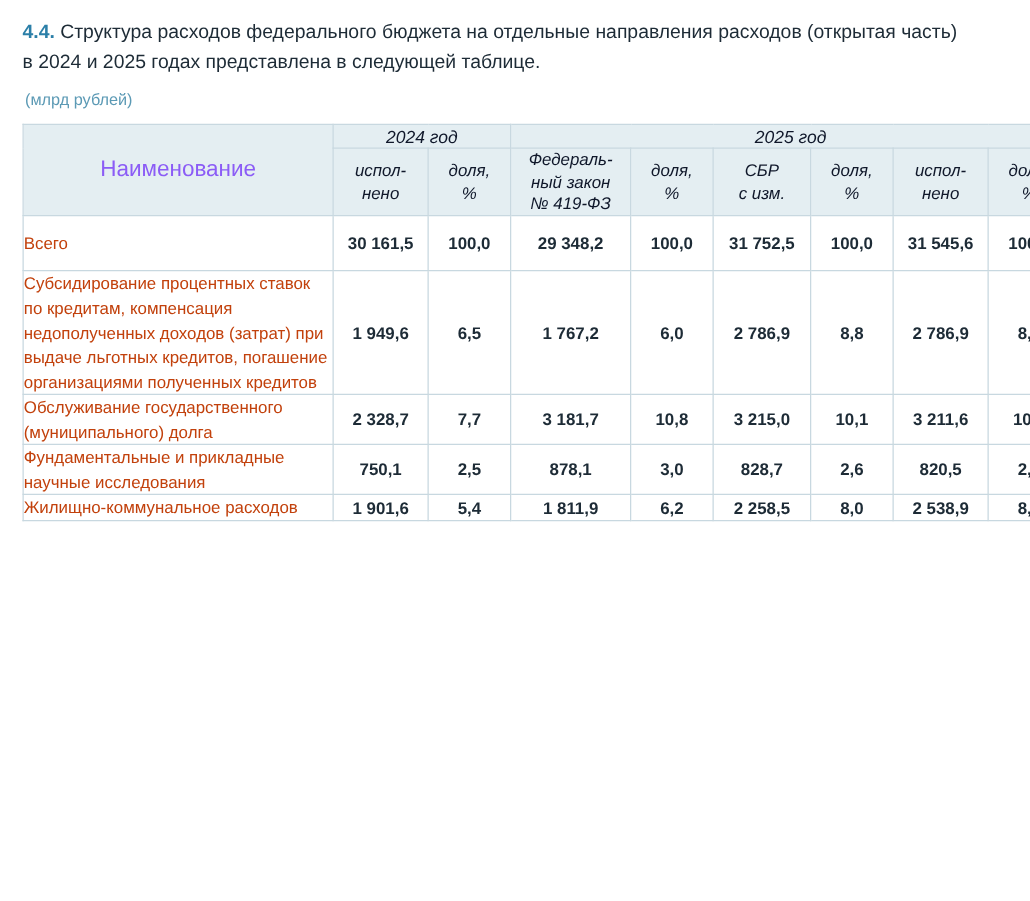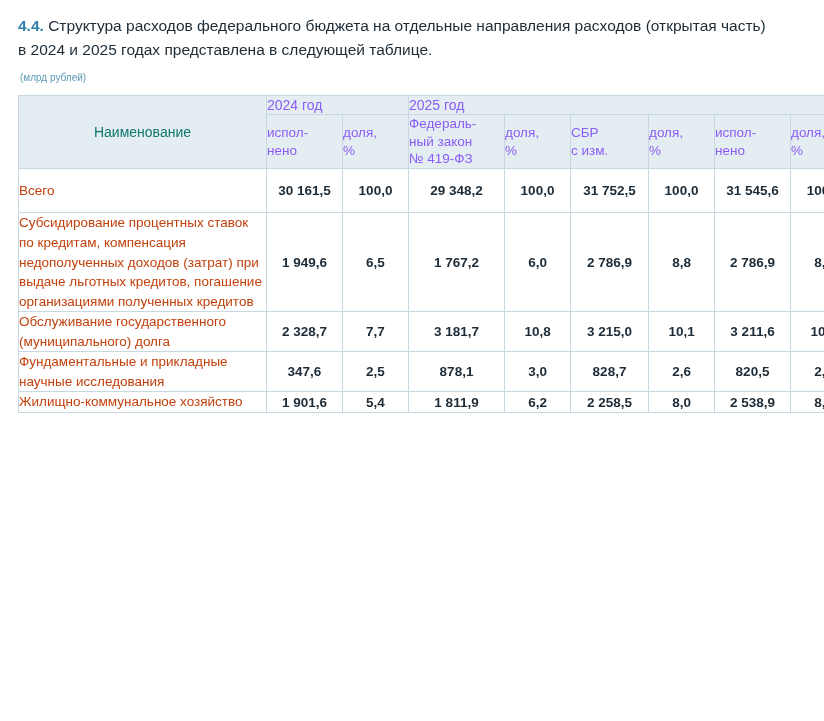--- a/index.html
+++ b/index.html
@@ -24,51 +24,52 @@
     line-height: 1.55;
     color: #1d2b36;
     margin: 0 0 4px 0;
     max-width: 790px;
   }
   .intro .num {
     color: #2b7fa8;
     font-weight: bold;
   }
   .units {
-    font-size: 10px;
+    font-size: 13px;
     color: #5c9ab5;
     margin: 10px 0 12px 2px;
   }
   table.budget {
     border-collapse: collapse;
     width: 788px;
     table-layout: fixed;
     font-size: 13.5px;
   }
   table.budget th, table.budget td {
     border: 1px solid #c8d8e0;
     padding: 0;
     vertical-align: middle;
   }
   .head-cell {
     background: #e4eef2;
-    text-align: left;
+    text-align: center;
     font-weight: normal;
-    color: #8b5cf6;
+    color: #0f172a;
     padding: 8px 4px;
     line-height: 1.3;
     font-size: 13.5px;
+    font-style: italic;
   }
   .head-name {
     background: #e4eef2;
     text-align: center;
-    color: #0f766e;
+    color: #8b5cf6;
     font-weight: normal;
     padding: 8px 10px;
-    font-size: 14px;
+    font-size: 18px;
   }
   .yr {
     font-size: 14px;
   }
   td.name {
     padding: 10px 10px 10px 12px;
     line-height: 1.45;
     color: #c2410c;
     text-align: left;
   }
@@ -184,31 +185,31 @@
         <td class="num">7,7</td>
         <td class="num">3 181,7</td>
         <td class="num">10,8</td>
         <td class="num">3 215,0</td>
         <td class="num">10,1</td>
         <td class="num">3 211,6</td>
         <td class="num">10,2</td>
       </tr>
       <tr>
         <td class="name">Фундаментальные и прикладные научные исследования</td>
-        <td class="num">347,6</td>
+        <td class="num">750,1</td>
         <td class="num">2,5</td>
         <td class="num">878,1</td>
         <td class="num">3,0</td>
         <td class="num">828,7</td>
         <td class="num">2,6</td>
         <td class="num">820,5</td>
         <td class="num">2,6</td>
       </tr>
       <tr>
-        <td class="name">Жилищно-коммунальное хозяйство</td>
+        <td class="name">Жилищно-коммунальное расходов</td>
         <td class="num">1 901,6</td>
         <td class="num">5,4</td>
         <td class="num">1 811,9</td>
         <td class="num">6,2</td>
         <td class="num">2 258,5</td>
         <td class="num">8,0</td>
         <td class="num">2 538,9</td>
         <td class="num">8,0</td>
       </tr>
     </tbody>

